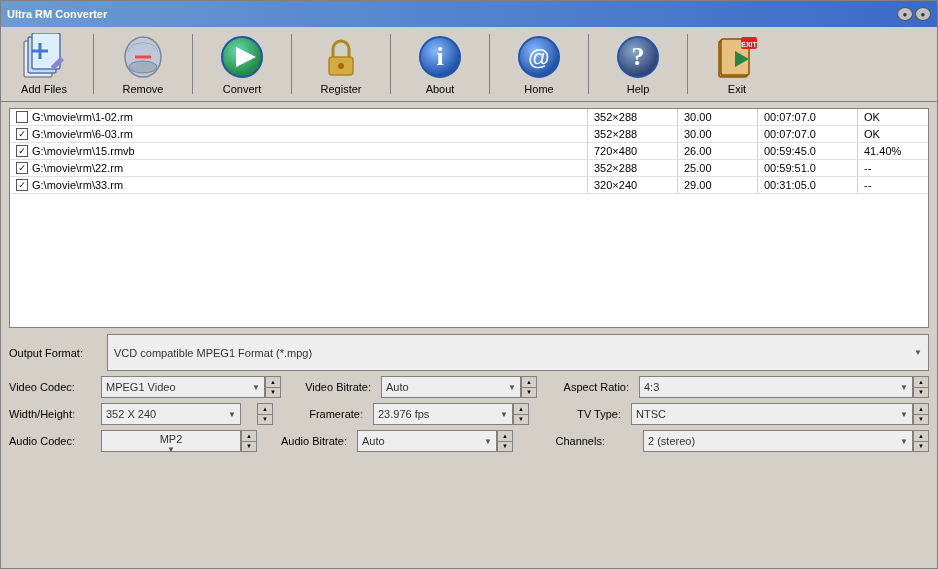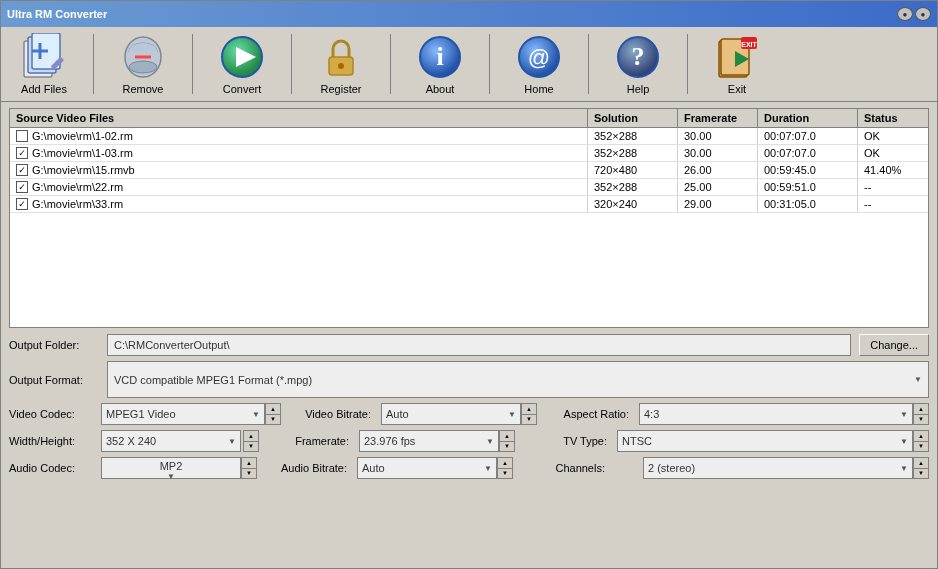--- a/index.html
+++ b/index.html
@@ -399,44 +399,37 @@
           <polygon points="22,18 36,26 22,34" fill="#228844"></polygon>
         </svg>
       </div>
       <span class="label">Exit</span>
     </button>
   </div>
 
   <div class="content">
 
     <div class="file-list-container">
-      <div class="file-list-header">
-        <div>Source Video Files</div>
-        <div>Solution</div>
-        <div>Framerate</div>
-        <div>Duration</div>
-        <div>Status</div>
-      </div>
       <div class="file-list-body">
 
         <div class="file-row">
           <div class="file-cell file-name-cell">
             <div class="checkbox"></div>
             <span>G:\movie\rm\1-02.rm</span>
           </div>
           <div class="file-cell">352×288</div>
           <div class="file-cell">30.00</div>
           <div class="file-cell">00:07:07.0</div>
           <div class="file-cell">OK</div>
         </div>
 
         <div class="file-row">
           <div class="file-cell file-name-cell">
             <div class="checkbox checked"></div>
-            <span>G:\movie\rm\1-03.rm</span>
+            <span>G:\movie\rm\6-03.rm</span>
           </div>
           <div class="file-cell">352×288</div>
           <div class="file-cell">30.00</div>
           <div class="file-cell">00:07:07.0</div>
           <div class="file-cell">OK</div>
         </div>
 
         <div class="file-row">
           <div class="file-cell file-name-cell">
             <div class="checkbox checked"></div>
@@ -467,25 +460,20 @@
           <div class="file-cell">320×240</div>
           <div class="file-cell">29.00</div>
           <div class="file-cell">00:31:05.0</div>
           <div class="file-cell">--</div>
         </div>
       </div>
     </div>
 
     <div class="settings-section">
 
-      <div class="settings-row">
-        <span class="settings-label">Output Folder:</span>
-        <input class="settings-input" type="text" readonly="" style="flex: 1 1 0%;" value="C:\RMConverterOutput\">
-        <button class="change-btn">Change...</button>
-      </div>
 
       <div class="settings-row output-format-row">
         <span class="settings-label">Output Format:</span>
         <div class="settings-select" style="flex:1; display:flex; align-items:center; justify-content:space-between; padding: 2px 6px; height:37px; border:1px solid #808080; background:#eee;">
           <span>VCD compatible MPEG1 Format (*.mpg)</span>
           <span class="arrow">▼</span>
         </div>
       </div>
 
       <div class="settings-row" style="gap:10px;">
@@ -519,21 +507,21 @@
           </div>
           <div class="spin-btn">
             <div class="up">▲</div>
             <div class="down">▼</div>
           </div>
         </div>
       </div>
 
       <div class="settings-row" style="gap:10px;">
         <span class="settings-label" style="min-width:82px;">Width/Height:</span>
-        <div style="display:flex; align-items:center; gap:2px;">
+        <div style="display:flex; align-items:center; gap:16px;">
           <div class="settings-select codec-select" style="width:140px;">
             <span>352 X 240</span>
             <span class="arrow" style="font-size:8px;">▼</span>
           </div>
           <div class="spin-btn">
             <div class="up">▲</div>
             <div class="down">▼</div>
           </div>
         </div>
         <span class="settings-label" style="min-width:80px; text-align:right;">Framerate:</span>

